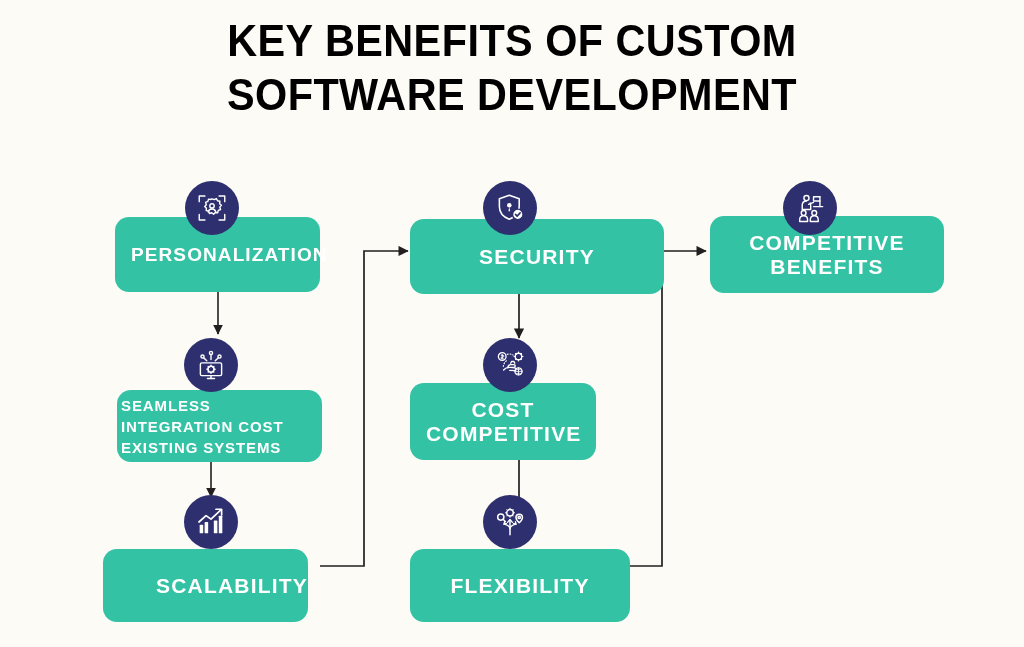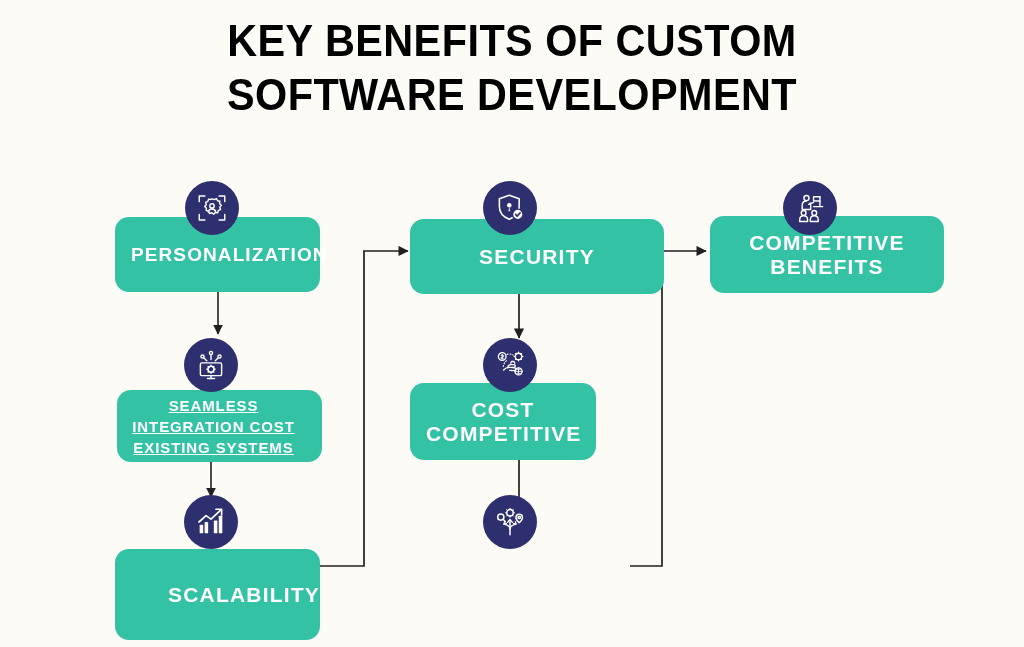--- a/index.html
+++ b/index.html
@@ -43,21 +43,21 @@
     letter-spacing:1.1px;
     z-index:3;
   }
   .card .lbl {
     width:100%;
     padding:0 16px;
     font-size:19px;
     line-height:24px;
   }
   .card.center .lbl { text-align:center; }
-  .card.left  .lbl { text-align:center; padding-left:4px;text-decoration:underline; }
+  .card.left  .lbl { text-align:left; padding-left:4px; }
 
   .card.small .lbl { font-size:15px; letter-spacing:0.9px; line-height:21px; }
   .card.big  .lbl { font-size:21px; letter-spacing:1.2px; }
 
   
   .bubble {
     position:absolute;
     width:54px; height:54px;
     border-radius:50%;
     background:#2E2F6E;
@@ -124,21 +124,21 @@
       <path d="M19 43 h10 M24 39 v4"></path>
       <circle cx="24" cy="30" r="4.3"></circle>
       <path d="M24 24.2 v1.6 M24 34.2 v1.6 M18.2 30 h1.6 M28.2 30 h1.6 M20 26 l1.2 1.2 M26.8 32.8 L28 34 M28 26 l-1.2 1.2 M21.2 32.8 L20 34"></path>
       <circle cx="24" cy="7" r="2.2"></circle>
       <circle cx="12" cy="12" r="2.2"></circle>
       <circle cx="36" cy="12" r="2.2"></circle>
       <path d="M24 9.2 v7 M13.6 13.6 L18 18 M34.4 13.6 L30 18"></path>
     </svg>
   </div>
 
-  <div class="card center big" style="left:115px; top:549px; width:205px; height:91px;padding-left:37px;">
+  <div class="card center big" style="left:103px; top:549px; width:205px; height:73px;padding-left:37px;">
     <span class="lbl">SCALABILITY</span>
   </div>
   <div class="bubble" style="left:184px; top:495px;">
     <svg viewBox="0 0 48 48" fill="#FFFFFF" stroke="none">
       <rect x="8" y="28" width="5" height="12" rx="1"></rect>
       <rect x="15" y="24" width="5" height="16" rx="1"></rect>
       <rect x="28" y="22" width="5" height="18" rx="1"></rect>
       <rect x="35" y="15" width="5" height="25" rx="1"></rect>
       <path d="M7 24 L17 15 L24 20 L38 7" stroke="#FFFFFF" stroke-width="2.4" fill="none" stroke-linecap="round" stroke-linejoin="round"></path>
       <path d="M31 6 L39 6 L39 14" stroke="#FFFFFF" stroke-width="2.4" fill="none" stroke-linecap="round" stroke-linejoin="round"></path>
@@ -173,20 +173,23 @@
       <circle cx="36" cy="33" r="5"></circle>
       <path d="M31 33 h10 M36 28 v10 M32.6 29.6 c2 1.2 4.8 1.2 6.8 0 M32.6 36.4 c2 -1.2 4.8 -1.2 6.8 0" stroke-width="1.2"></path>
       <path d="M21 28 c0 -2.5 2 -4.5 4.5 -4.5 h4 a1.9 1.9 0 0 1 0 3.8 h-3"></path>
       <path d="M15 31 c2.5 -3 6 -4 9.5 -3.6 l6 .6 a2 2 0 0 1 -.3 4 l-6.5 -.4"></path>
       <path d="M25 21.5 l1.2 -2.4 h3.4 l1.2 2.4"></path>
       <path d="M19 18 c-3 2.5 -4.6 6 -4.6 10" stroke-dasharray="1.5 2.5" stroke-width="1.5"></path>
       <path d="M20 9 c3 -1 6 -.6 8.5 1" stroke-dasharray="1.5 2.5" stroke-width="1.5"></path>
     </svg>
   </div>
 
+  <div class="card center big" style="left:410px; top:549px; width:220px; height:73px;">
+    <span class="lbl">FLEXIBILITY</span>
+  </div>
   <div class="bubble" style="left:483px; top:495px;">
     <svg viewBox="0 0 48 48" fill="none" stroke="#FFFFFF" stroke-width="2.1" stroke-linecap="round" stroke-linejoin="round">
       <path d="M24 42 v-8 c0 -5 -4 -6 -8 -7"></path>
       <path d="M24 34 c0 -5 4 -6 8 -7"></path>
       <path d="M19 26 l-3.6 1.2 1 -3.8" stroke-width="1.8"></path>
       <path d="M29 26 l3.6 1.2 -1 -3.8" stroke-width="1.8"></path>
       <path d="M24 31 v-9"></path>
       <path d="M20.6 24.5 L24 20.5 l3.4 4" stroke-width="1.9"></path>
       <circle cx="24" cy="11" r="4.6"></circle>
       <path d="M24 4.6 v1.6 M24 15.8 v1.6 M17.6 11 h1.6 M28.8 11 h1.6 M19.5 6.5 l1.1 1.1 M27.4 14.4 l1.1 1.1 M28.5 6.5 l-1.1 1.1 M20.6 14.4 l-1.1 1.1" stroke-width="1.4"></path>

